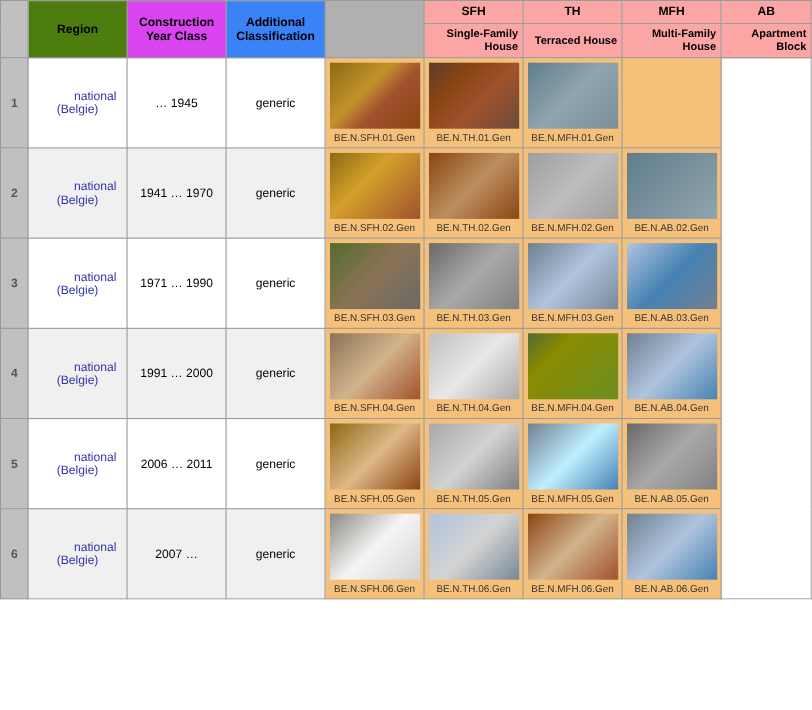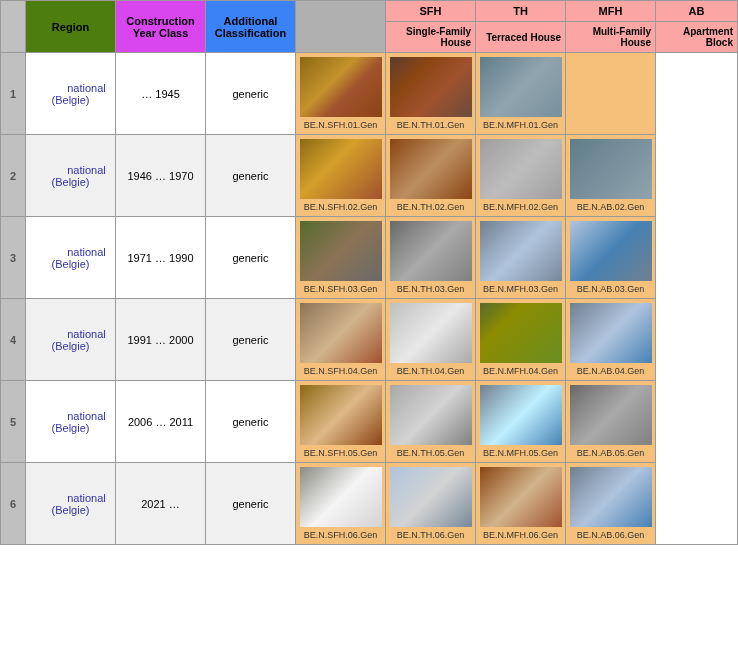--- a/index.html
+++ b/index.html
@@ -172,21 +172,21 @@
         </td>
         <td class="building-cell">
           <div class="house-placeholder img-mfh-1"></div>
           <span class="building-code">BE.N.MFH.01.Gen</span>
         </td>
         <td class="building-cell"></td>
       </tr>
       <tr class="even-row">
         <td class="row-num">2</td>
         <td class="col-region"><span class="region-text">national (Belgie)</span></td>
-        <td class="col-year">1946 … 1970</td>
+        <td class="col-year">1941 … 1970</td>
         <td class="col-additional">generic</td>
         <td class="building-cell">
           <div class="house-placeholder img-sfh-2"></div>
           <span class="building-code">BE.N.SFH.02.Gen</span>
         </td>
         <td class="building-cell">
           <div class="house-placeholder img-th-2"></div>
           <span class="building-code">BE.N.TH.02.Gen</span>
         </td>
         <td class="building-cell">
@@ -260,21 +260,21 @@
           <span class="building-code">BE.N.MFH.05.Gen</span>
         </td>
         <td class="building-cell">
           <div class="house-placeholder img-ab-5"></div>
           <span class="building-code">BE.N.AB.05.Gen</span>
         </td>
       </tr>
       <tr class="even-row">
         <td class="row-num">6</td>
         <td class="col-region"><span class="region-text">national (Belgie)</span></td>
-        <td class="col-year">2021 …</td>
+        <td class="col-year">2007 …</td>
         <td class="col-additional">generic</td>
         <td class="building-cell">
           <div class="house-placeholder img-sfh-6"></div>
           <span class="building-code">BE.N.SFH.06.Gen</span>
         </td>
         <td class="building-cell">
           <div class="house-placeholder img-th-6"></div>
           <span class="building-code">BE.N.TH.06.Gen</span>
         </td>
         <td class="building-cell">

